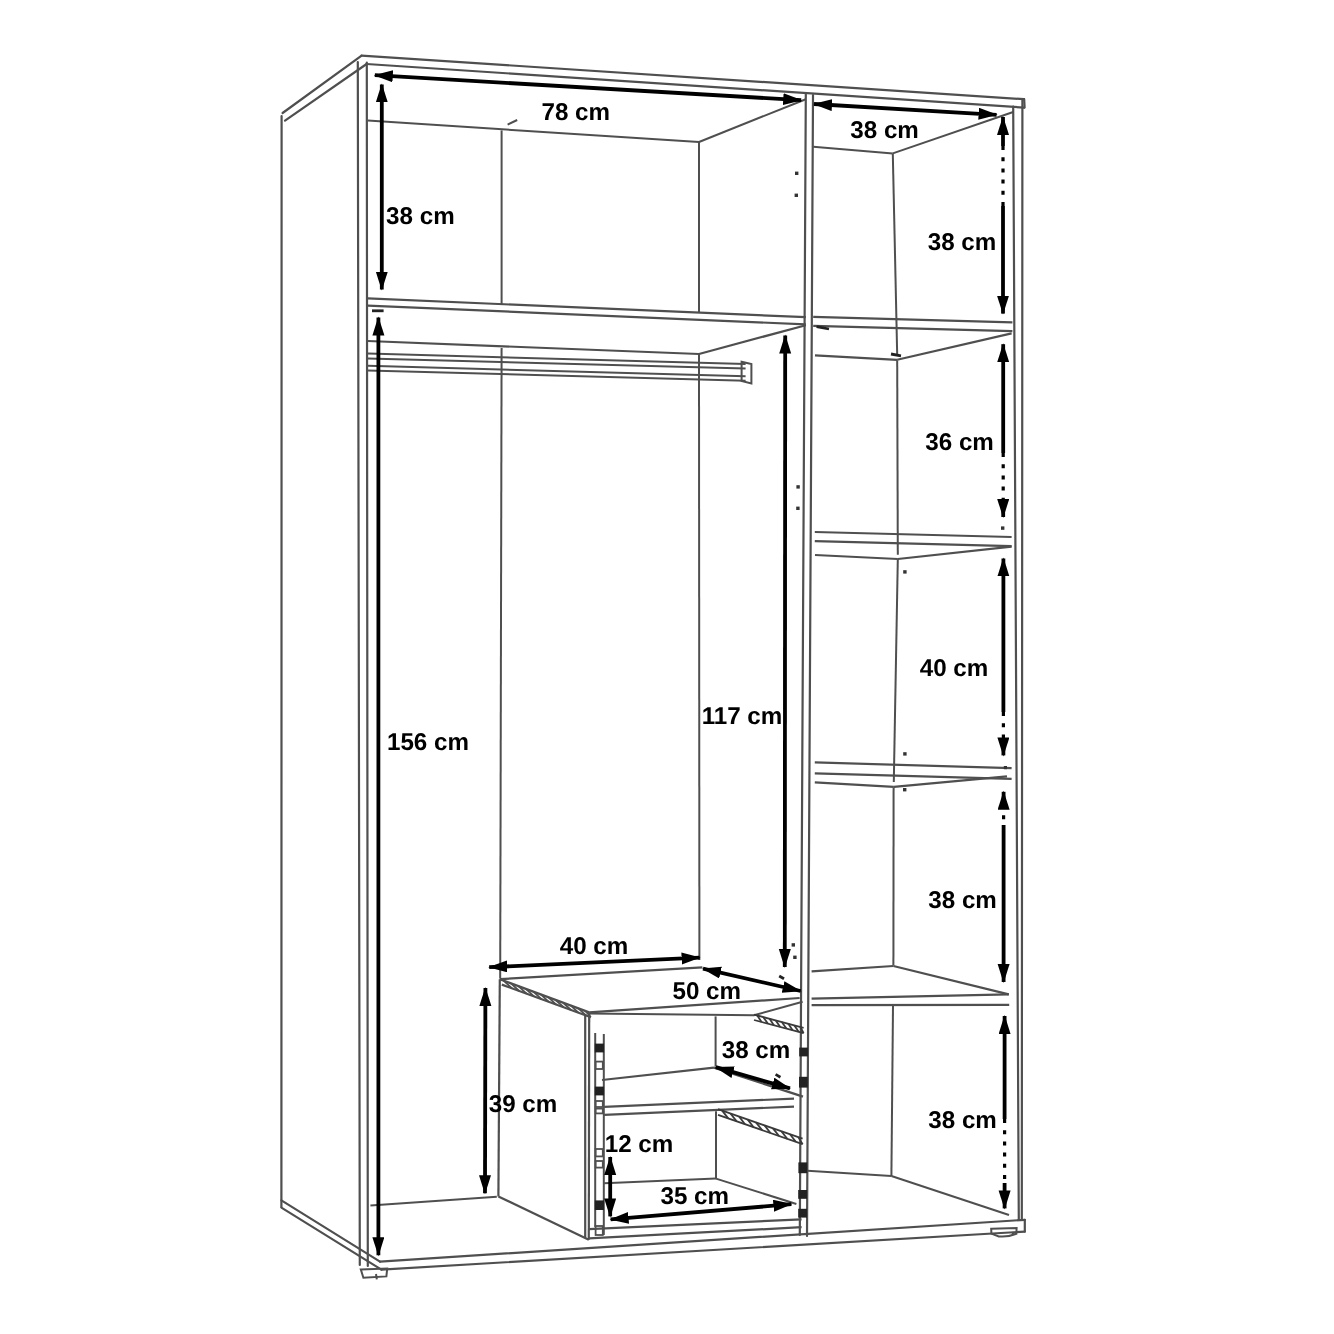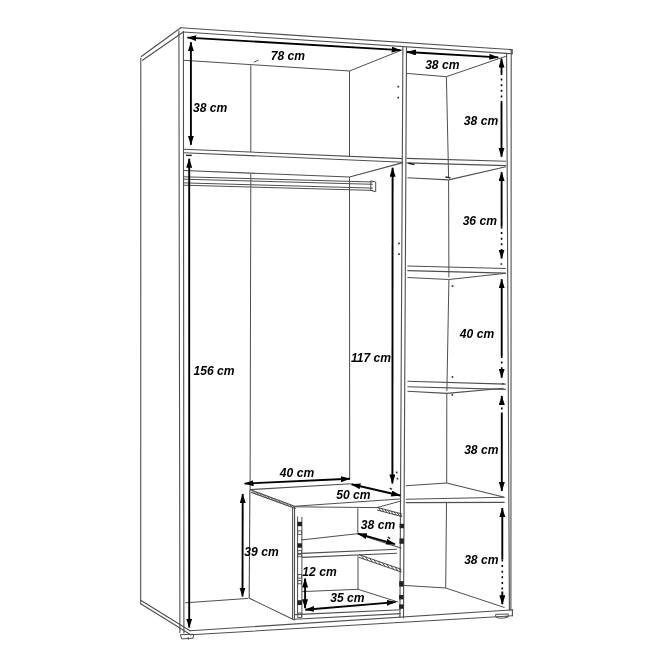--- a/index.html
+++ b/index.html
@@ -1,16 +1,16 @@
 <!DOCTYPE html>
 <html><head>
 <meta charset="utf-8">
 <style>
   html,body{margin:0;padding:0;background:#ffffff;}
-  .wrap{width:667px;height:667px;position:relative;background:#c2410c;overflow:hidden;font-style:italic;}
+  .wrap{width:667px;height:667px;position:relative;background:#c2410c;overflow:hidden;}
   svg{display:block;}
   text{font-family:"Liberation Sans", sans-serif;font-weight:bold;fill:#000;}
 </style>
 </head>
 <body>
 
 <div class="wrap">
 <svg width="667" height="667" viewBox="0 0 667 667">
 <defs>
 <marker id="ah" markerWidth="10" markerHeight="7" refX="9.0" refY="3.0" orient="auto-start-reverse" markerUnits="userSpaceOnUse">

